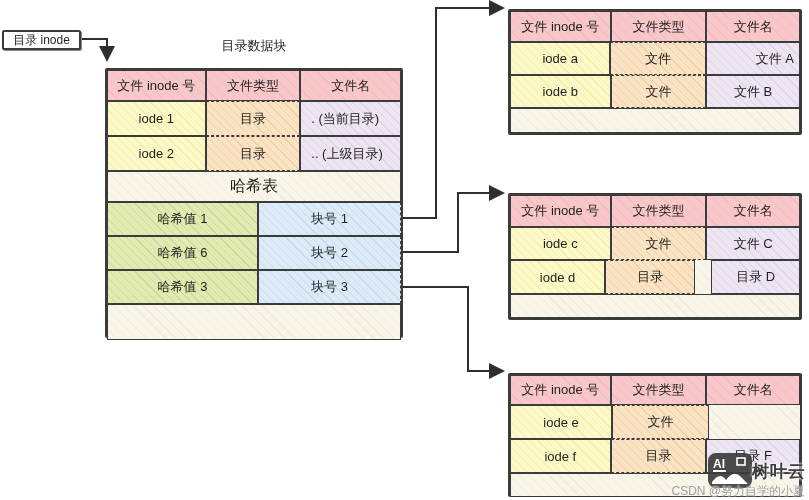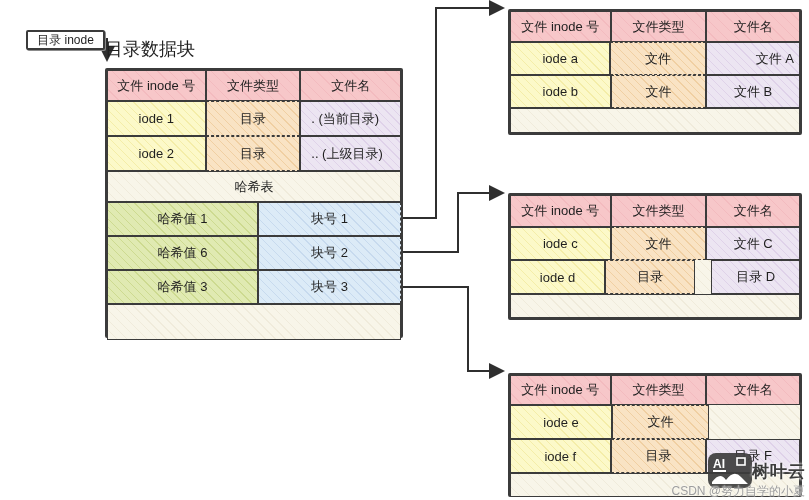--- a/index.html
+++ b/index.html
@@ -26,21 +26,20 @@
   .inode-box {
     position: absolute;
     left: 2px; top: 30px;
     width: 79px; height: 20px;
     border: 2px solid #3b3b3b;
     border-radius: 2px;
     background: #fff;
     box-shadow: 1px 1px 0 #8b8b8b;
     display: flex; align-items: center; justify-content: center;
     font-size: 12px;
-    margin-left: 24px;
   }
 
   
   .tbl {
     position: absolute;
     border: 2px solid #3b3b3b;
     border-radius: 2px;
     background: repeating-linear-gradient(45deg, #f8f5e9 0px 6px, #f0ebdb 6px 7px);
   }
   .row { display: flex; width: 100%; }
@@ -57,22 +56,22 @@
   .orange { background: repeating-linear-gradient(45deg, #f9e3c4 0px 5px, #f0cfa2 5px 6px); border-style: dashed solid; }
   .purple { background: repeating-linear-gradient(45deg, #ece5f2 0px 5px, #dfd2e9 5px 6px); }
   .green  { background: repeating-linear-gradient(45deg, #e0eab2 0px 5px, #cdda90 5px 6px); }
   .blue   { background: repeating-linear-gradient(45deg, #dcebf7 0px 5px, #c7daee 5px 6px); border-right-style: dashed; }
   .cream  { background: repeating-linear-gradient(45deg, #f8f5e9 0px 6px, #f0ebdb 6px 7px); }
   .left-pad { justify-content: flex-start; padding-left: 10px; }
 
   .tbl-title {
     position: absolute;
     left: 105px; top: 37px; width: 298px;
-    text-align: left;
-    font-size: 18px;
+    text-align: center;
+    font-size: 13px;
   }
 
   
   .wm-logo {
     position: absolute;
     left: 708px; top: 453px;
     width: 44px; height: 35px;
     background: rgba(61,61,61,0.92);
     border-radius: 8px;
     display: flex; align-items: center; justify-content: center;
@@ -132,21 +131,21 @@
       <div class="cell yellow" style="width:100px;">iode 1</div>
       <div class="cell orange" style="width:96px;">目录</div>
       <div class="cell purple left-pad" style="width:102px;">. (当前目录)</div>
     </div>
     <div class="row" style="height:35px;">
       <div class="cell yellow" style="width:100px;">iode 2</div>
       <div class="cell orange" style="width:96px;">目录</div>
       <div class="cell purple left-pad" style="width:102px;">.. (上级目录)</div>
     </div>
     <div class="row" style="height:31px;">
-      <div class="cell cream" style="width:298px; font-size:13px;">哈希表</div>
+      <div class="cell cream" style="width:298px; font-size:16px;">哈希表</div>
     </div>
     <div class="row" style="height:34px;">
       <div class="cell green" style="width:153px;">哈希值 1</div>
       <div class="cell blue" style="width:145px;">块号 1</div>
     </div>
     <div class="row" style="height:34px;">
       <div class="cell green" style="width:153px;">哈希值 6</div>
       <div class="cell blue" style="width:145px;">块号 2</div>
     </div>
     <div class="row" style="height:34px;">

